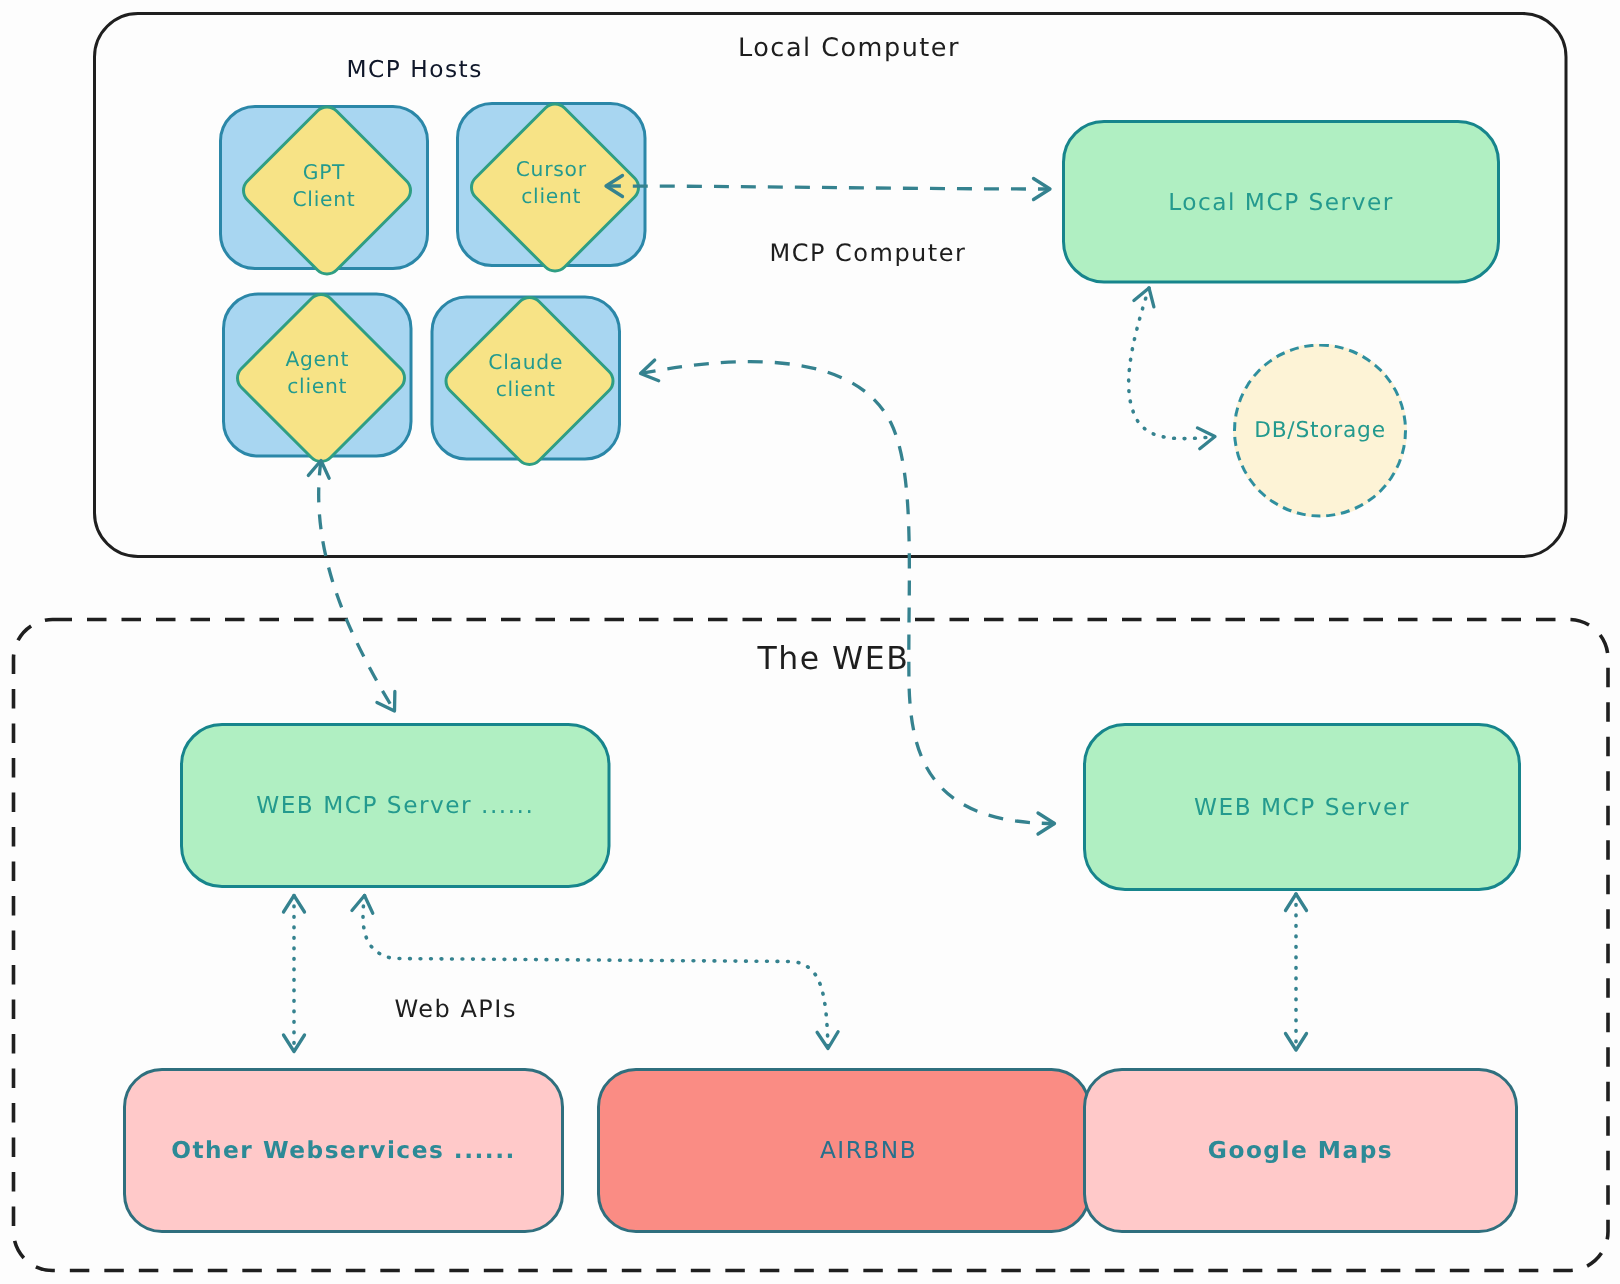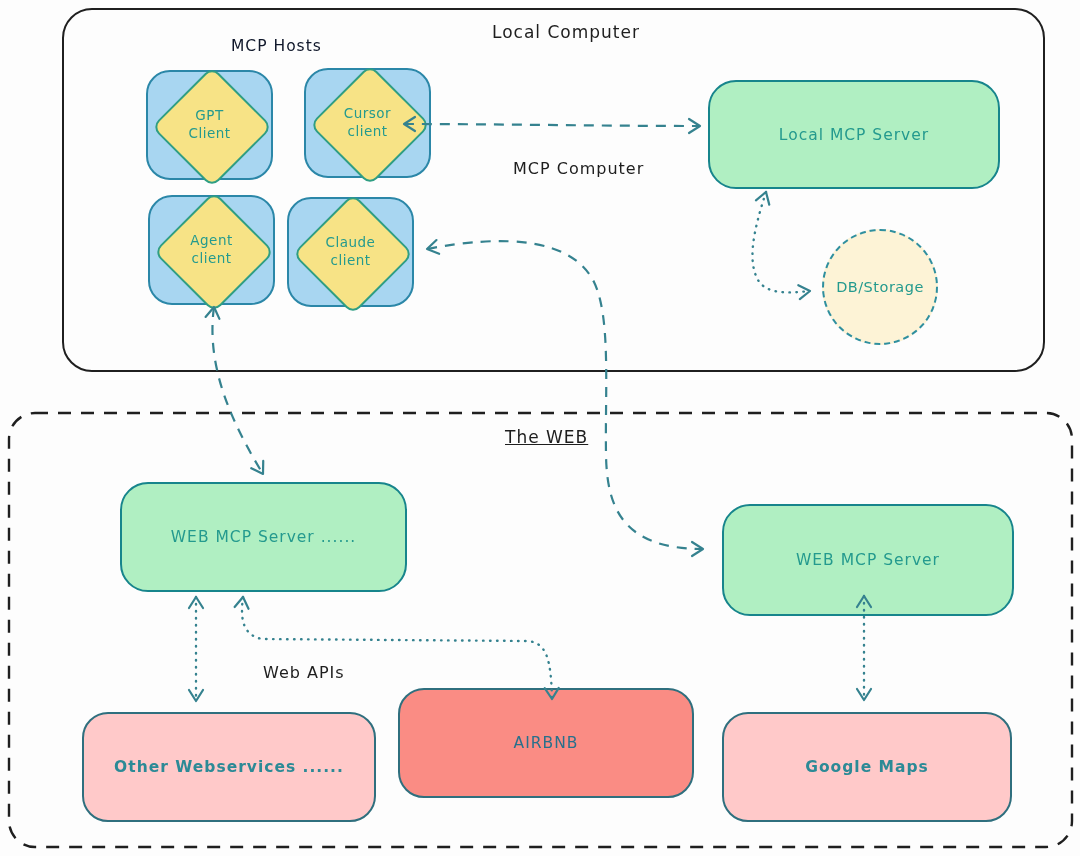--- a/index.html
+++ b/index.html
@@ -86,21 +86,21 @@
 </head>
 <body>
 
 <div id="canvas">
 
   <div class="abs frame-local"></div>
   <div class="abs frame-label" style="left:492px; top:22px;">Local Computer</div>
   <div class="abs teal-label" style="left:231px; top:37px;">MCP Hosts</div>
   <div class="abs frame-label" style="left:513px; top:159px; font-size:16px;">MCP Computer</div>
 
-  <div class="abs client" style="left:146px; top:70px;">
+  <div class="abs client" style="left:146px; top:70px;padding-left:13px;">
     <div class="diamond"></div>
     <div class="client-label">
       <span>GPT</span>
       <span>Client</span>
     </div>
   </div>
   <div class="abs client" style="left:285px; top:68px;margin-left:19px;">
     <div class="diamond"></div>
     <div class="client-label">
       <span>Cursor</span>
@@ -123,34 +123,34 @@
   </div>
 
   <div class="abs server" style="left:708px; top:80px; width:288px; height:105px;">
     <span>Local MCP Server</span>
   </div>
 
   <div class="abs db-circle">
     <span>DB/Storage</span>
   </div>
 
-  <div class="abs frame-label" style="left:505px; top:427px; font-size:17px;text-decoration:underline;">The WEB</div>
+  <div class="abs frame-label" style="left:505px; top:427px; font-size:21px;">The WEB</div>
   <div class="abs frame-label" style="left:263px; top:663px; font-size:16px;">Web APIs</div>
 
   <div class="abs server" style="left:120px; top:482px; width:283px; height:106px;">
     <span>WEB MCP Server ......</span>
   </div>
-  <div class="abs server" style="left:722px; top:504px; width:288px; height:108px;">
+  <div class="abs server" style="left:722px; top:482px; width:288px; height:108px;">
     <span>WEB MCP Server</span>
   </div>
 
   <div class="abs service service-pink" style="left:82px; top:712px; width:290px; height:106px;">
     <span>Other Webservices ......</span>
   </div>
-  <div class="abs service service-salmon" style="left:398px; top:688px; width:292px; height:106px;">
+  <div class="abs service service-salmon" style="left:398px; top:712px; width:292px; height:106px;padding-left:33px;">
     <span>AIRBNB</span>
   </div>
   <div class="abs service service-pink" style="left:722px; top:712px; width:286px; height:106px;">
     <span>Google Maps</span>
   </div>
 
   <svg id="wires" width="1080" height="856" viewBox="0 0 1080 856">
     <defs>
       <marker id="chev" viewBox="-12 -9 16 18" refX="1" refY="0" markerWidth="16" markerHeight="18" markerUnits="userSpaceOnUse" orient="auto-start-reverse">
         <path d="M -10,-7 L 1,0 L -10,7" fill="none" stroke="#35828f" stroke-width="2.2" stroke-linecap="round" stroke-linejoin="round"></path>

